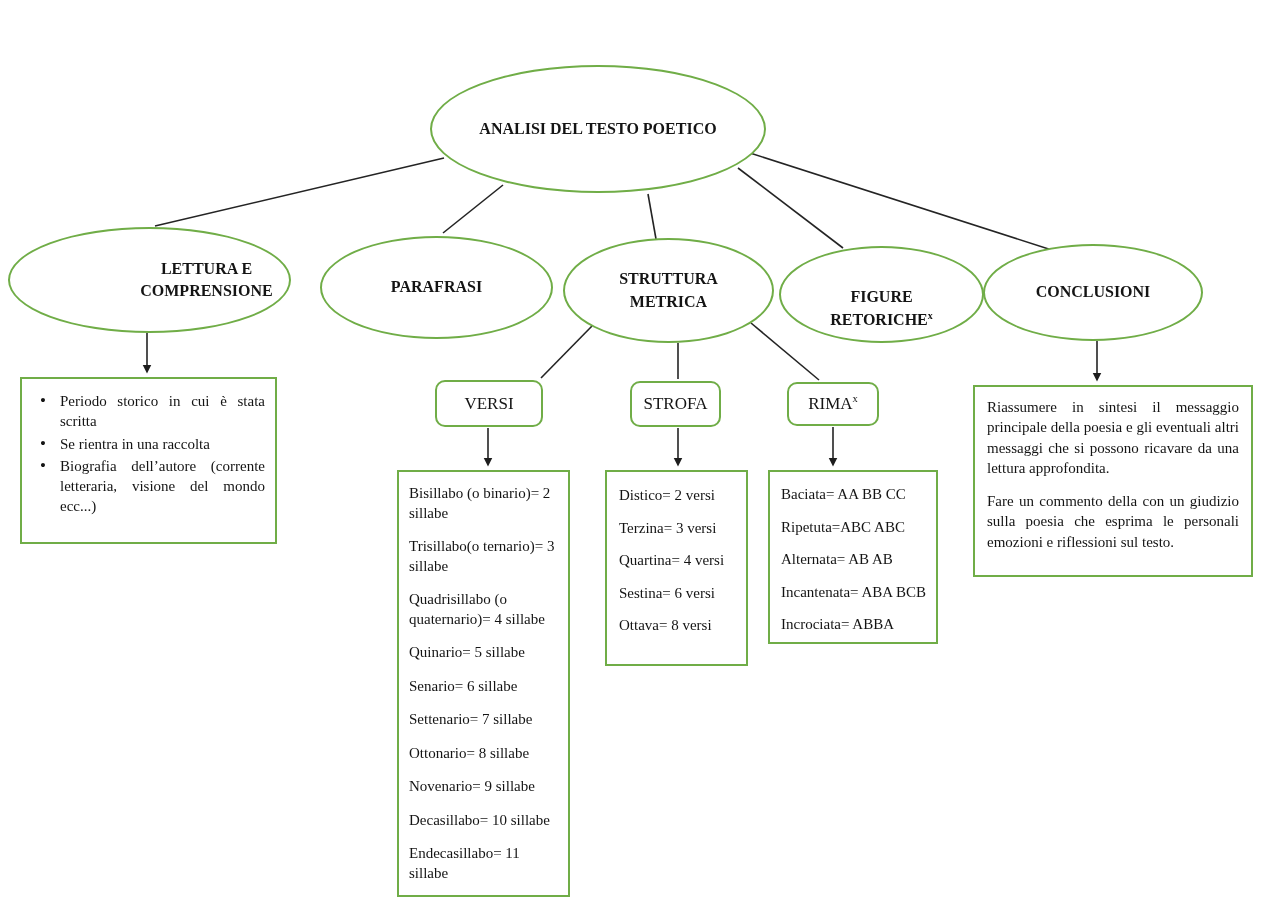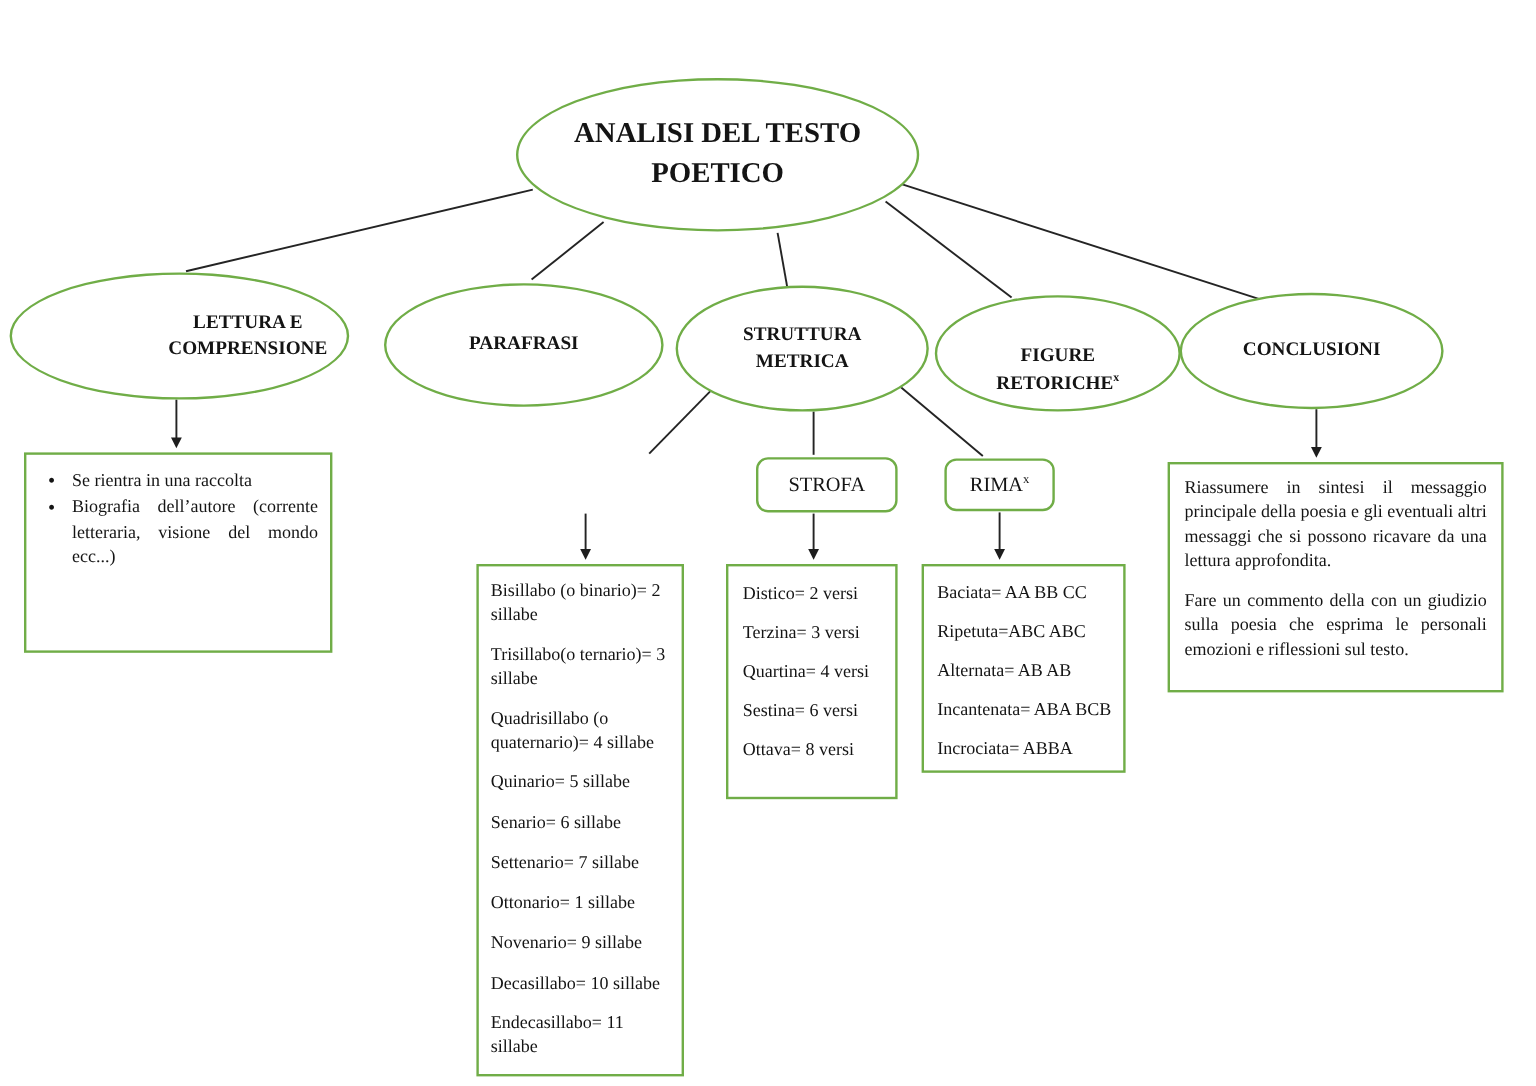--- a/index.html
+++ b/index.html
@@ -25,21 +25,21 @@
     border-radius:50%;
     background:#fff;
     display:flex;align-items:center;justify-content:center;
     text-align:center;
   }
   .elabel{
     font-weight:bold;
     line-height:1.4;
     display:inline-block;
   }
-  .root-label{font-size:24px;max-width:250px;}
+  .root-label{font-size:16px;max-width:250px;}
   .l2-label{font-size:16px;}
   sup{font-size:0.62em;vertical-align:super;line-height:0;}
 
   .pill{
     position:absolute;
     border:2px solid var(--green);
     border-radius:10px;
     background:#fff;
     display:flex;align-items:center;justify-content:center;
     font-size:17px;
@@ -124,42 +124,46 @@
   </div>
 
   <div class="ellipse" style="left:779px;top:246px;width:205px;height:97px;">
     <span class="elabel l2-label" style="max-width:125px;margin-top:28px;"><span>FIGURE RETORICHE</span><sup>x</sup></span>
   </div>
 
   <div class="ellipse" style="left:983px;top:244px;width:220px;height:97px;">
     <span class="elabel l2-label">CONCLUSIONI</span>
   </div>
 
+  <div class="pill" style="left:435px;top:380px;width:108px;height:47px;">
+    <span>VERSI</span>
+  </div>
 
-  <div class="pill" style="left:630px;top:381px;width:118px;height:46px;align-items:center;">
+  <div class="pill" style="left:630px;top:381px;width:91px;height:46px;align-items:center;">
     <span>STROFA</span>
   </div>
 
   <div class="pill" style="left:787px;top:382px;width:92px;height:44px;">
     <span><span>RIMA</span><sup>x</sup></span>
   </div>
 
   <div class="gbox bullets" style="left:20px;top:377px;width:257px;height:167px;">
+      <div class="bullet-item">Periodo storico in cui è stata scritta</div>
       <div class="bullet-item">Se rientra in una raccolta</div>
       <div class="bullet-item">Biografia dell’autore (corrente letteraria, visione del mondo ecc...)</div>
     </div>
 
   <div class="gbox vlist" style="left:397px;top:470px;width:173px;height:427px;">
       <div class="plain-item">Bisillabo (o binario)= 2 sillabe</div>
       <div class="plain-item">Trisillabo(o ternario)= 3 sillabe</div>
       <div class="plain-item">Quadrisillabo (o quaternario)= 4 sillabe</div>
       <div class="plain-item">Quinario= 5 sillabe</div>
       <div class="plain-item">Senario= 6 sillabe</div>
       <div class="plain-item">Settenario= 7 sillabe</div>
-      <div class="plain-item">Ottonario= 1 sillabe</div>
+      <div class="plain-item">Ottonario= 8 sillabe</div>
       <div class="plain-item">Novenario= 9 sillabe</div>
       <div class="plain-item">Decasillabo= 10 sillabe</div>
       <div class="plain-item">Endecasillabo= 11 sillabe</div>
     </div>
 
   <div class="gbox slist" style="left:605px;top:470px;width:143px;height:196px;">
       <div class="plain-item">Distico= 2 versi</div>
       <div class="plain-item">Terzina= 3 versi</div>
       <div class="plain-item">Quartina= 4 versi</div>
       <div class="plain-item">Sestina= 6 versi</div>

